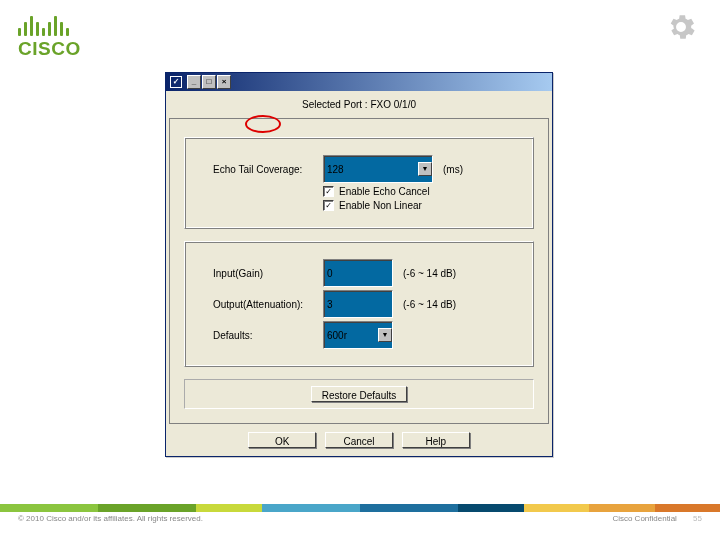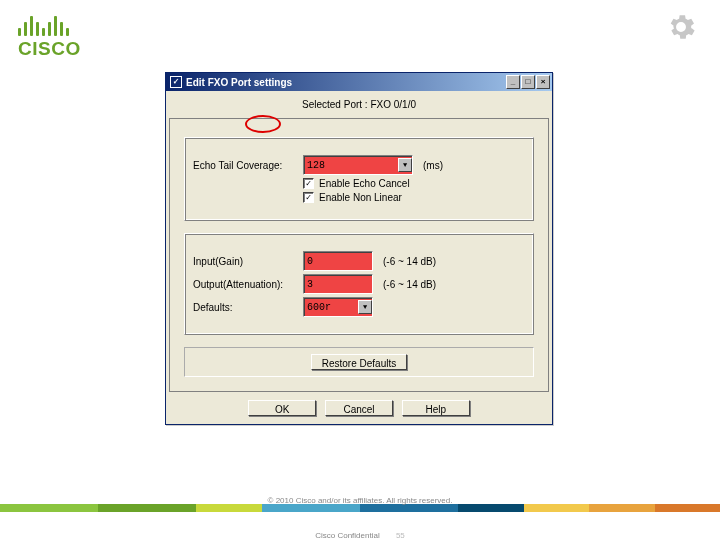--- a/index.html
+++ b/index.html
@@ -76,37 +76,37 @@
     border: 1px solid #808080;
     background: #ece9d8;
     padding: 18px 14px 14px 14px;
     position: relative; z-index:2;
   }
 
   .groupbox {
     border: 1px solid #808080;
     border-top-color: #fff; border-left-color: #fff;
     box-shadow: inset 1px 1px 0 #808080, inset -1px -1px 0 #fff;
-    padding: 14px 8px;
+    padding: 14px 28px;
     margin-bottom: 12px;
   }
 
   .row { display: flex; align-items: center; margin: 3px 0; font-size: 10px; }
   .row .lbl { flex: 0 0 110px; }
   .row .ctl { flex: 0 0 110px; display:flex; }
   .row .unit { margin-left: 10px; color:#000; }
   .chk-row { display:flex; align-items:center; margin:3px 0 3px 110px; }
   .chk { width:11px; height:11px; border:1px solid #404040; background:#fff; border-right-color:#fff; border-bottom-color:#fff; box-shadow: inset 1px 1px 0 #808080; margin-right:5px; font-size:8px; line-height:9px; text-align:center;}
   input.text, .select {
-    width: 100%; height: 20px;
+    width: 100%; height: 28px;
     border: 1px solid #808080;
     border-right-color: #fff; border-bottom-color: #fff;
     box-shadow: inset 1px 1px 0 #404040;
-    font-family: Liberation Mono, monospace; font-size:10px; padding: 0 3px;
-    background:#ef4444;
+    font-family: Liberation Sans, sans-serif; font-size:10px; padding: 0 3px;
+    background:#0369a1;
   }
   .select { display:flex; align-items:center; justify-content:space-between; padding:0 0 0 3px;}
   .select .arrow {
     width:14px; height:14px; background:#c0c0c0;
     border:1px solid #fff; border-right-color:#404040; border-bottom-color:#404040;
     text-align:center; font-size:7px; line-height:12px;
   }
   .narrow .ctl { flex: 0 0 70px; }
 
   .restore-row { text-align:center; border:1px inset #fff; padding:6px; }
@@ -122,21 +122,21 @@
 
   
   .colorbar {
     position:absolute; bottom:28px; left:0; right:0; height:8px;
     display:flex;
   }
   .colorbar span { display:block; height:100%; }
   .footer {
     position:absolute; bottom:0; left:0; right:0; height:44px;
     display:flex; align-items:center; justify-content:space-between;
-    padding: 0 18px; font-size:8px; color:#888;flex-direction:column;
+    padding: 0 18px; font-size:8px; color:#888;
   }
   .pagenum { color:#bbb; margin-left:14px; }
 </style>
 </head>
 <body>
 
 <div class="logo-area">
   <div class="logo-bars">
     <span style="height:8px"></span>
       <span style="height:14px"></span>
@@ -153,21 +153,20 @@
 
 <div class="gear">
   <svg width="34" height="34" viewBox="0 0 24 24">
       <path fill="#c7c7c7" d="M19.14 12.94a7.14 7.14 0 0 0 .05-.94 7.14 7.14 0 0 0-.05-.94l2.03-1.58-1.92-3.32-2.39.96a7.03 7.03 0 0 0-1.62-.94l-.36-2.54h-3.84l-.36 2.54c-.58.24-1.12.55-1.62.94l-2.39-.96-1.92 3.32 2.03 1.58c-.3.62-.05.94-.05.94s-.25.32.5.94l-2.03 1.58 1.92 3.32 2.39-.96c.5.39 1.04.7 1.62.94l.36 2.54h3.84l.36-2.54c.58-.24 1.12-.55 1.62-.94l2.39.96 1.92-3.32-2.03-1.58zM12 15.5A3.5 3.5 0 1 1 12 8.5a3.5 3.5 0 0 1 0 7z"></path>
     </svg>
 </div>
 
 <div class="dialog">
   <div class="titlebar">
     <div class="titlebar-icon">✓</div>
-    <span class="title">Edit FXO Port settings</span>
     <div class="win-btns">
       <div class="win-btn">_</div>
       <div class="win-btn">□</div>
       <div class="win-btn">×</div>
     </div>
   </div>
   <div class="dlg-inner">
     <div class="sel-port">
       <span>Selected Port :</span>
       <span>FXO 0/1/0</span>

